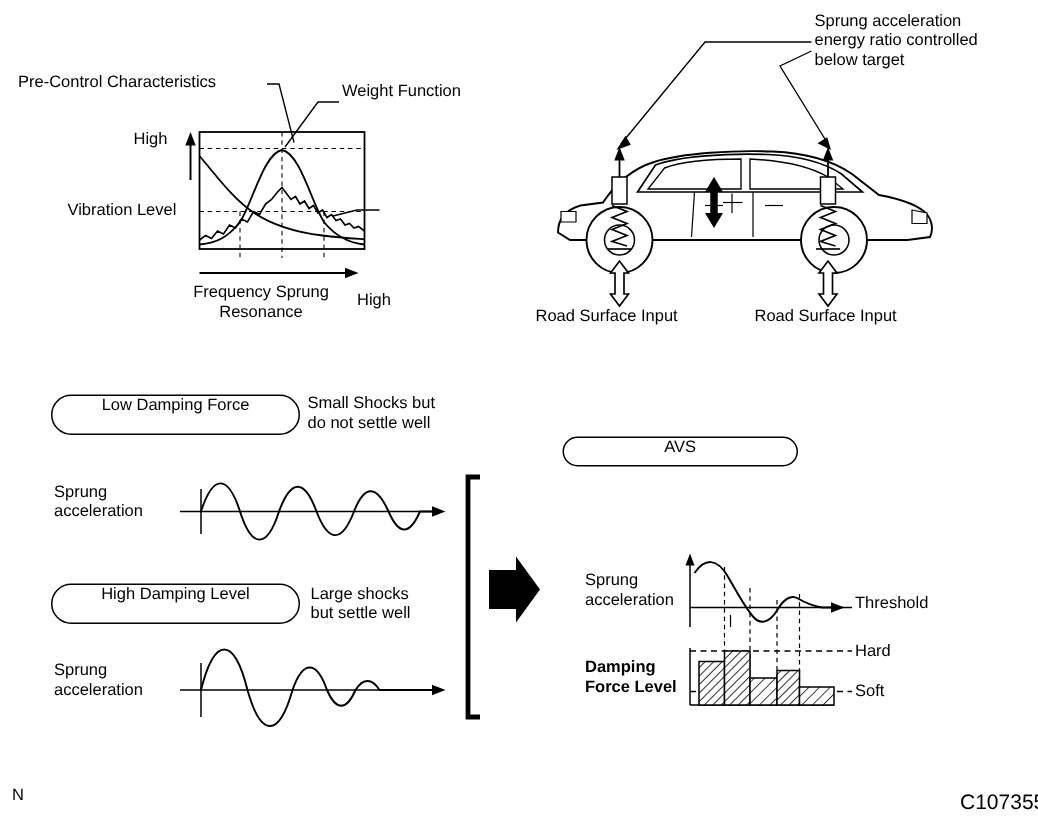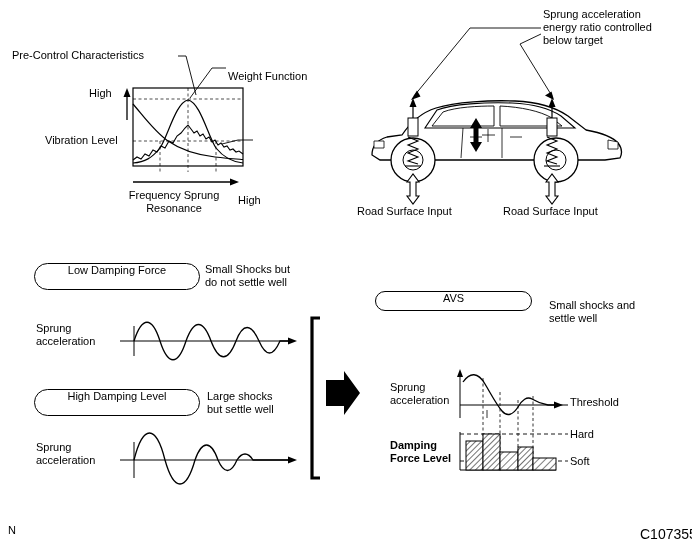--- a/index.html
+++ b/index.html
@@ -77,21 +77,21 @@
 
     <path d="M178,56 L186,56 L196,95" fill="none" stroke="#000000" stroke-width="0.9"></path>
 
     <path d="M226,68 L212,68 L190,98" fill="none" stroke="#000000" stroke-width="0.9"></path>
 
     <path d="M253,140 L238,140 L222,144" fill="none" stroke="#000000" stroke-width="0.9"></path>
   </svg>
 
   <div class="lbl" style="left:12px; top:49px;">Pre-Control Characteristics</div>
 
-  <div class="lbl" style="left:228px; top:55px;margin-top:15px;">Weight Function</div>
+  <div class="lbl" style="left:228px; top:55px;">Weight Function</div>
 
 
   <div class="lbl" style="left:89px; top:87px;">High</div>
 
   <div class="lbl" style="left:45px; top:134px;">Vibration Level</div>
 
   <div class="lbl c" style="left:104px; top:189px; width:140px;">Frequency Sprung
 Resonance</div>
 
   <div class="lbl" style="left:238px; top:194px;">High</div>
@@ -205,22 +205,20 @@
 
   <svg width="692" height="546">
     <path d="M320,318 L312,318 L312,478 L320,478" fill="none" stroke="#000000" stroke-width="3.2"></path>
     <polygon points="330,384 330,375 348,375 348,366 364,388 348,410 348,401 330,401" transform="translate(-4,5)" fill="#000000"></polygon>
   </svg>
 
   <div class="pill" style="left:375px; top:291px; width:157px; height:20px;">
     <span>AVS</span>
   </div>
 
-  <div class="lbl" style="left:549px; top:299px;">Small shocks and
-settle well</div>
 
   <div class="lbl" style="left:390px; top:381px;">Sprung
 acceleration</div>
 
   <div class="lbl" style="left:390px; top:439px;font-weight:bold;">Damping
 Force Level</div>
 
   <div class="lbl" style="left:570px; top:396px;">Threshold</div>
 
   <div class="lbl" style="left:570px; top:428px;">Hard</div>

